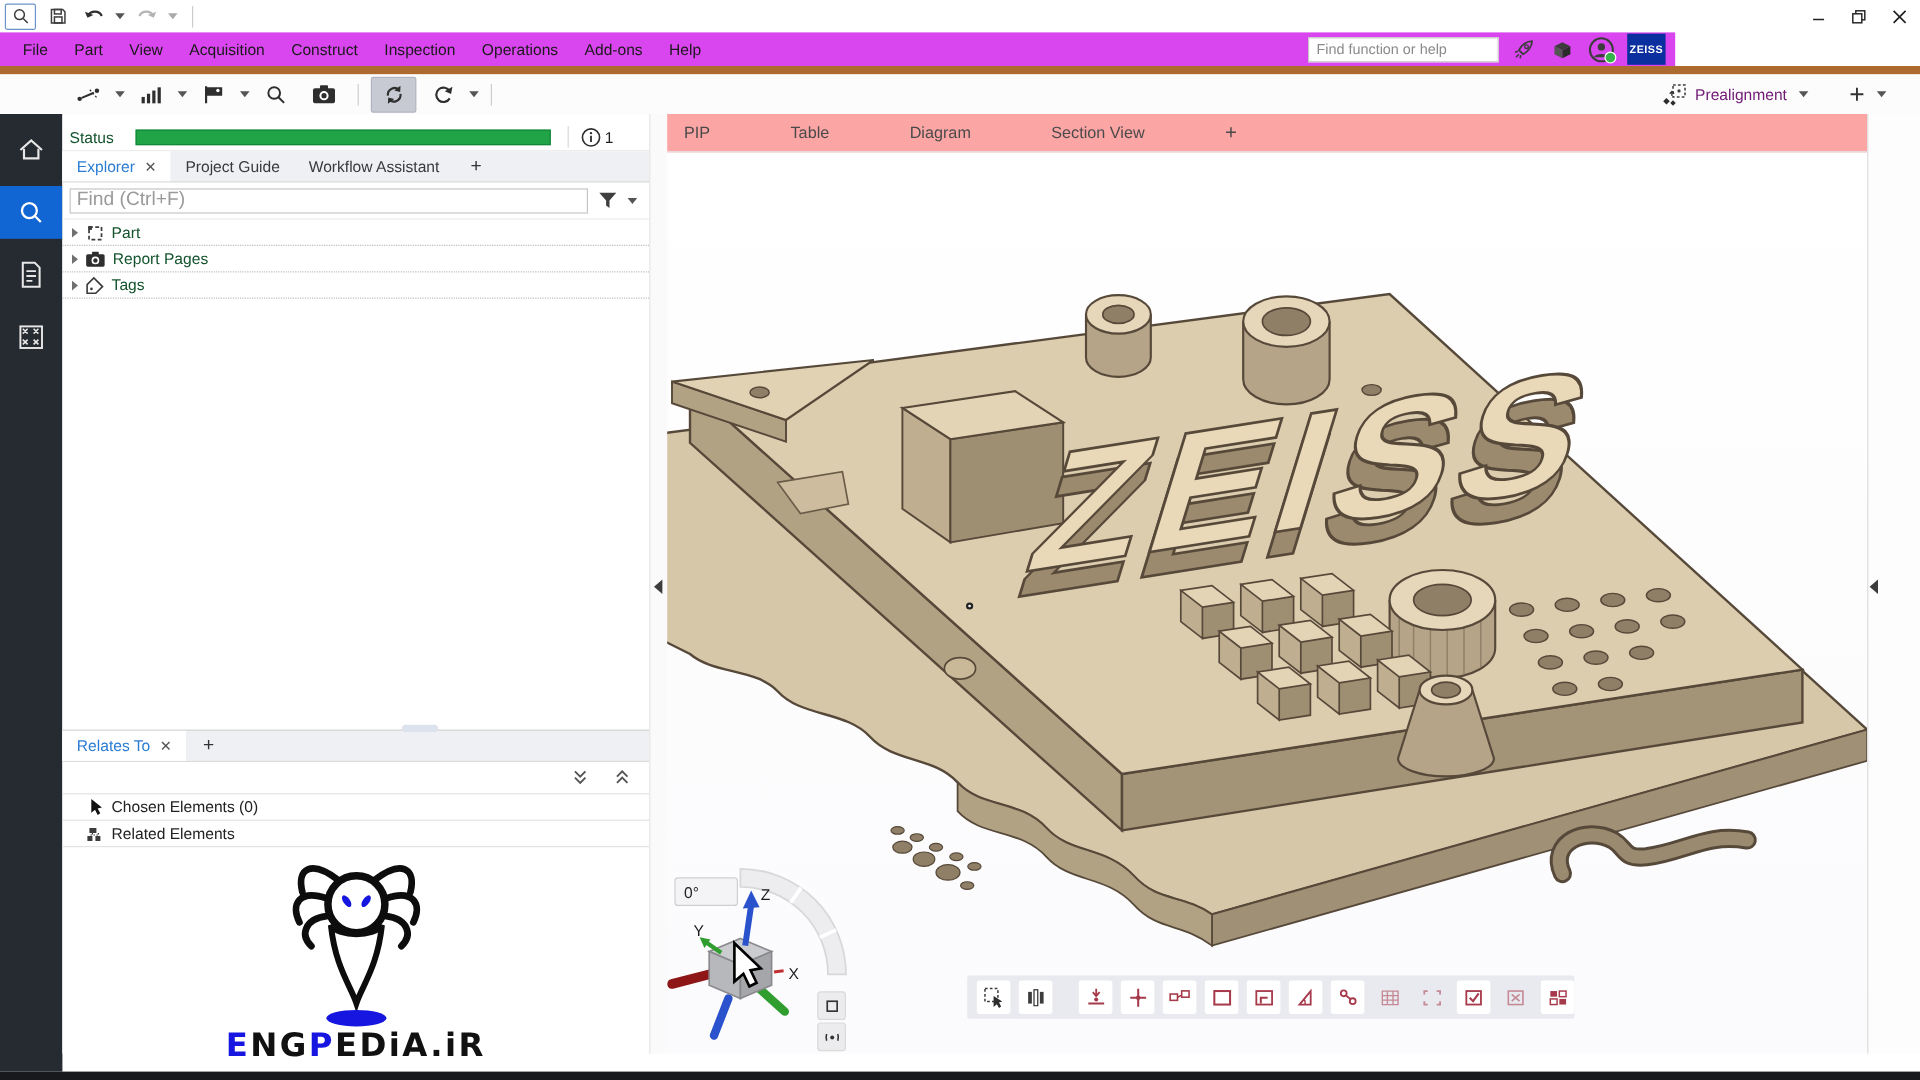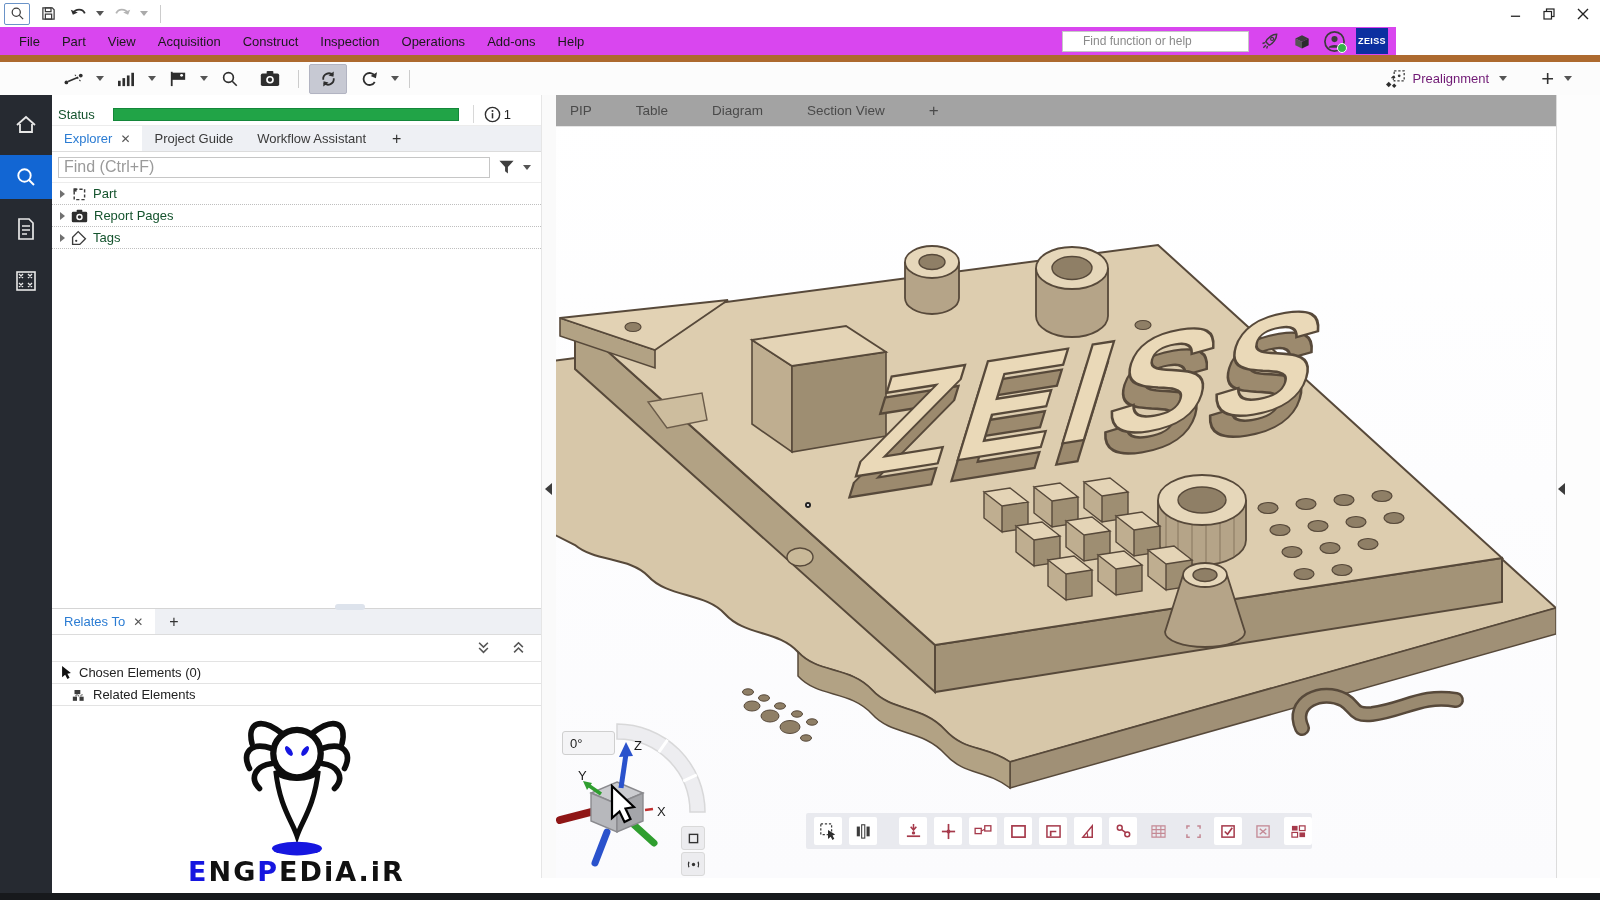--- a/index.html
+++ b/index.html
@@ -15,21 +15,21 @@
   .caret{width:0;height:0;border-left:4px solid transparent;border-right:4px solid transparent;border-top:5px solid #555}
   .caret.dim{border-top-color:#aaa}
   .vsep{width:1px;height:18px;background:#ccc;margin:0 6px}
   .winbtns{margin-left:auto;display:flex}
   .winbtn{width:34px;height:26px;display:flex;align-items:center;justify-content:center;color:#222;font-size:13px}
   
   .menubar{left:0;top:27px;width:1396px;height:28px;background:#d946ef;display:flex;align-items:center}
   .menu-items{display:flex;padding-left:8px}
   .menu-item{padding:4px 11px;color:#1a1a1a;font-size:13px}
   .menu-right{margin-left:auto;display:flex;align-items:center;gap:10px;padding-right:8px}
-  .help-input{width:145px;height:19px;border:1px solid #c6c6c6;font-size:12px;padding:0 20px;color:#333;font-family:"Liberation Sans",sans-serif}
+  .help-input{width:145px;height:19px;border:1px solid #c6c6c6;font-size:12px;padding:0 6px;color:#333;font-family:"Liberation Sans",sans-serif}
   .help-input::placeholder{color:#8a8a8a}
   .zeiss-logo{width:32px;height:26px;background:#0c2fa0;color:#fff;font-weight:bold;font-size:9px;
               display:flex;align-items:center;justify-content:center;letter-spacing:.4px}
   .accentbar{left:0;top:55px;width:1600px;height:7px;background:#ad6a2f}
   
   .toolbar{left:0;top:62px;width:1600px;height:33px;background:#fcfcfc;border-bottom:1px solid #e2e2e2;
            display:flex;align-items:center}
   .tb-left{display:flex;align-items:center;gap:4px;padding-left:56px}
   .tb-btn{height:28px;min-width:30px;display:flex;align-items:center;justify-content:center;border-radius:2px;padding:0 3px}
   .tb-btn.active{background:#c7c9d3;border:1px solid #b2b4c2}
@@ -52,29 +52,29 @@
   .tab-plus{display:flex;align-items:center;padding:0 14px;color:#333;font-size:16px}
   .find-row{display:flex;align-items:center;height:30px;padding:0 6px;border-bottom:1px solid #ececec}
   .find-input{flex:0 0 420px;height:19px;border:1px solid #c6c6c6;font-size:16px;padding:0 5px;color:#333;font-family:"Liberation Sans",sans-serif}
   .find-input::placeholder{color:#9a9a9a}
   .tree-row{display:flex;align-items:center;height:21px;border-bottom:1px dotted #bfbfbf;padding-left:8px;gap:6px}
   .tri-right{width:0;height:0;border-top:4px solid transparent;border-bottom:4px solid transparent;border-left:5px solid #707070}
   .tree-label{color:#14532d}
   .splitter-handle{left:283px;top:509px;width:30px;height:6px;background:#dde3ec;border-radius:3px}
   .relates-bar{margin-top:0}
   .chev-row{display:flex;justify-content:flex-end;gap:22px;align-items:center;height:26px;padding-right:16px}
-  .elem-row{display:flex;align-items:center;height:21px;border-bottom:1px solid #e3e3e3;padding-left:8px;gap:6px}
+  .elem-row{display:flex;align-items:center;height:21px;border-bottom:1px solid #e3e3e3;padding-left:22px;gap:6px}
   .elem-row.first{border-top:1px solid #e3e3e3}
   
   .wm-text{display:flex;justify-content:center;font-weight:bold;font-size:27px;letter-spacing:2px;font-family:"DejaVu Sans",sans-serif}
   .wm-blue{color:#1616e0}.wm-black{color:#111}
   
   .viewport{left:556px;top:95px;width:1000px;height:783px;background:linear-gradient(#fff,#fbfbfd)}
-  .vp-tabs{left:556px;top:95px;width:1000px;height:31px;display:flex;align-items:center;gap:44px;
-           padding-left:14px;border-bottom:1px solid #e6e6e6;background:#a3a3a3}
+  .vp-tabs{left:556px;top:95px;width:1000px;height:31px;display:flex;align-items:center;gap:67px;
+           padding-left:14px;border-bottom:1px solid #e6e6e6;background:#fca5a5}
   .vp-tab{color:#4a4a4a;font-size:13.5px}
   .gutterL{left:541px;top:95px;width:15px;height:783px;background:#fafafa;border-left:1px solid #e6e6e6}
   .collapse-tri{width:0;height:0;border-top:6px solid transparent;border-bottom:6px solid transparent;border-right:7px solid #3c3c3c}
   .rightstrip{left:1556px;top:95px;width:44px;height:783px;background:#fdfdfd;border-left:1px solid #dcdcdc}
   .angle-chip{left:562px;top:731px;width:44px;height:22px;background:#f4f4f6;border:1px solid #cfcfcf;border-radius:3px;
               display:flex;align-items:center;padding-left:7px;font-size:13px;color:#222}
   .mini-btn{width:22px;height:22px;background:#ececef;border:1px solid #d9d9d9;border-radius:3px;
             display:flex;align-items:center;justify-content:center}
   
   .vp-toolbar{left:806px;top:813px;width:506px;height:36px;background:#e9eaef;border-radius:2px;

